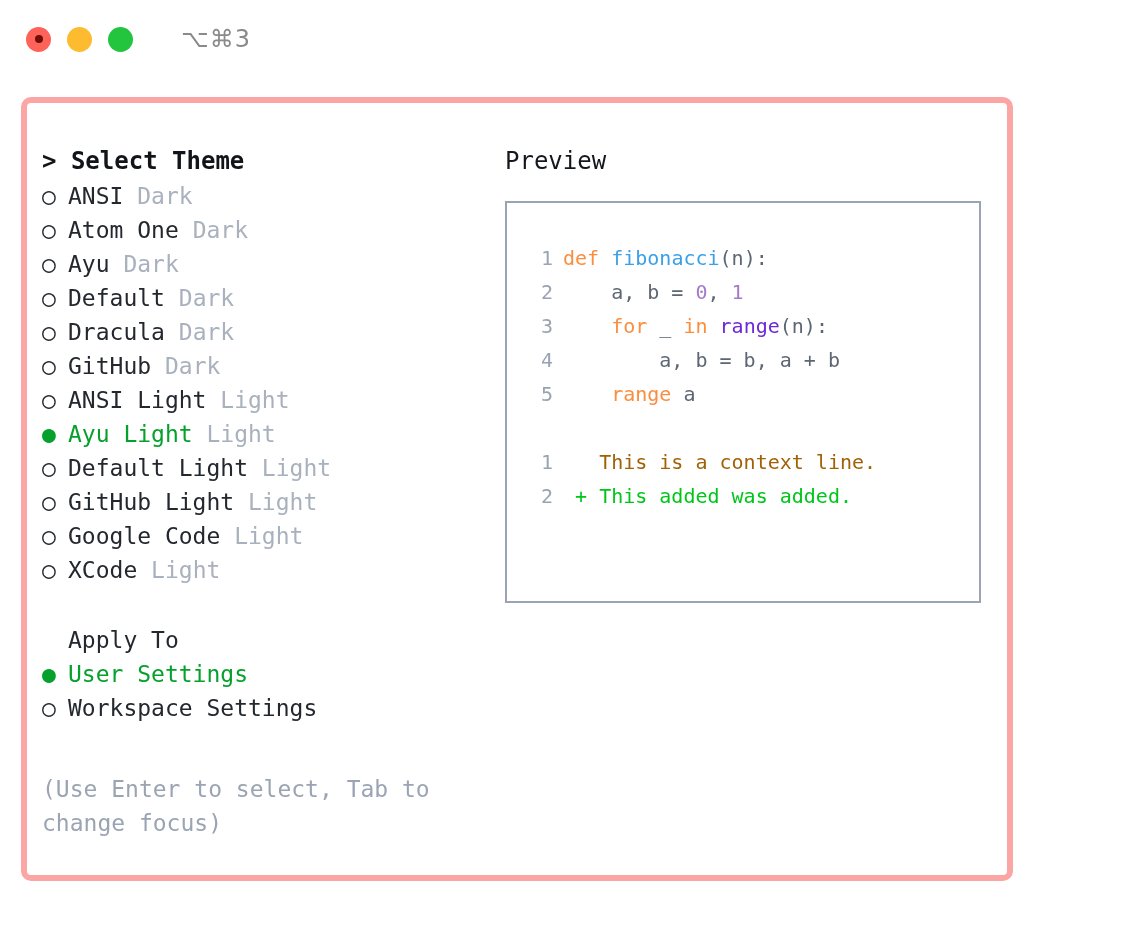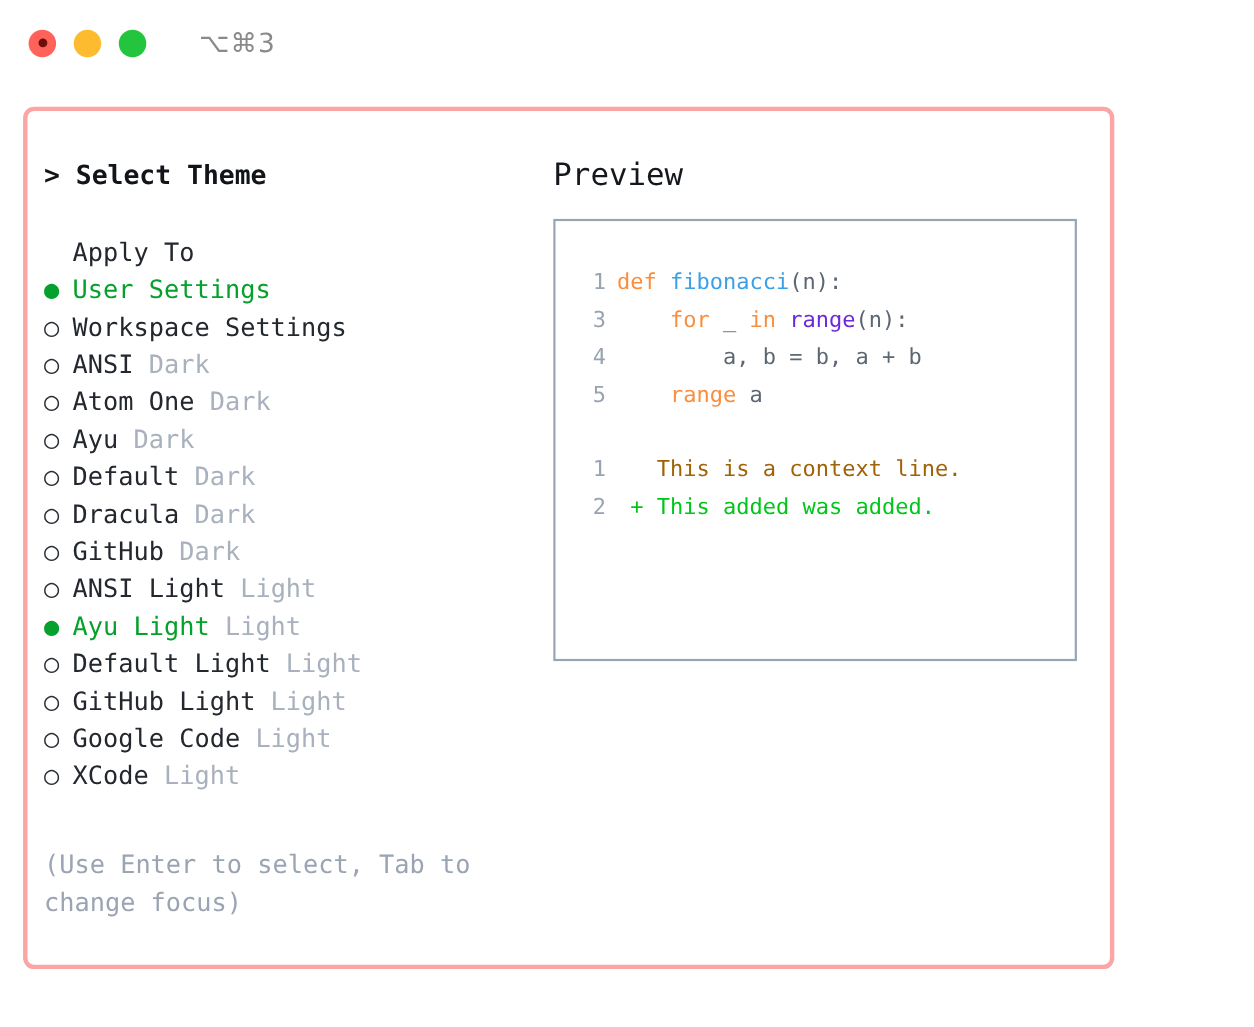--- a/index.html
+++ b/index.html
@@ -63,21 +63,21 @@
     font-family: "DejaVu Sans", "Liberation Sans", sans-serif;
   }
 
   
   #panel {
     position: absolute;
     left: 21px;
     top: 97px;
     width: 992px;
     height: 784px;
-    border: 4px solid #fca5a5;
+    border: 6px solid #fca5a5;
     border-radius: 10px;
     box-sizing: border-box;
     background: #ffffff;
   }
 
   
   #left-col {
     position: absolute;
     left: 15px;
     top: 40px;
@@ -122,21 +122,21 @@
   }
 
   
   #right-col {
     position: absolute;
     left: 478px;
     top: 40px;
     width: 480px;
   }
   #preview-label {
-    font-size: 28px;
+    font-size: 24px;
     line-height: 36px;
     color: #14181d;
   }
   #preview-box {
     margin-top: 22px;
     width: 476px;
     height: 402px;
     border: 2px solid #9aa5b4;
     box-sizing: border-box;
     background: #ffffff;
@@ -178,51 +178,52 @@
     </div>
     <div class="light yellow"></div>
     <div class="light green"></div>
     <div id="shortcut">⌥⌘3</div>
   </div>
 
   <div id="panel">
 
     <div id="left-col">
       <div class="row hdr">&gt; Select Theme</div>
-      <div id="apply-block">
-        <div class="apply-title">Apply To</div>
-        <div id="apply-list">
-            <div class="row"><span class="marker bullet-filled">●</span><span class="sel">User Settings</span></div>
-            <div class="row"><span class="marker bullet-empty">○</span><span>Workspace Settings</span></div>
-          </div>
-      </div>
-
       <div id="theme-list">
           <div class="row"><span class="marker bullet-empty">○</span><span>ANSI</span><span class="dim"> Dark</span></div>
           <div class="row"><span class="marker bullet-empty">○</span><span>Atom One</span><span class="dim"> Dark</span></div>
           <div class="row"><span class="marker bullet-empty">○</span><span>Ayu</span><span class="dim"> Dark</span></div>
           <div class="row"><span class="marker bullet-empty">○</span><span>Default</span><span class="dim"> Dark</span></div>
           <div class="row"><span class="marker bullet-empty">○</span><span>Dracula</span><span class="dim"> Dark</span></div>
           <div class="row"><span class="marker bullet-empty">○</span><span>GitHub</span><span class="dim"> Dark</span></div>
           <div class="row"><span class="marker bullet-empty">○</span><span>ANSI Light</span><span class="dim"> Light</span></div>
           <div class="row"><span class="marker bullet-filled">●</span><span class="sel">Ayu Light</span><span class="dim"> Light</span></div>
           <div class="row"><span class="marker bullet-empty">○</span><span>Default Light</span><span class="dim"> Light</span></div>
           <div class="row"><span class="marker bullet-empty">○</span><span>GitHub Light</span><span class="dim"> Light</span></div>
           <div class="row"><span class="marker bullet-empty">○</span><span>Google Code</span><span class="dim"> Light</span></div>
           <div class="row"><span class="marker bullet-empty">○</span><span>XCode</span><span class="dim"> Light</span></div>
         </div>
 
+      <div id="apply-block">
+        <div class="apply-title">Apply To</div>
+        <div id="apply-list">
+            <div class="row"><span class="marker bullet-filled">●</span><span class="sel">User Settings</span></div>
+            <div class="row"><span class="marker bullet-empty">○</span><span>Workspace Settings</span></div>
+          </div>
+      </div>
+
       <div id="hint">(Use Enter to select, Tab to change focus)</div>
     </div>
 
     <div id="right-col">
       <div id="preview-label">Preview</div>
       <div id="preview-box">
         <div id="code-block">
             <div class="codeline"><span class="gut">1</span><span class="kw">def </span><span class="fn">fibonacci</span><span class="pl">(n):</span></div>
+            <div class="codeline"><span class="gut">2</span><span class="pl">    a, b = </span><span class="num">0</span><span class="pl">, </span><span class="num">1</span></div>
             <div class="codeline"><span class="gut">3</span><span class="kw">    for </span><span class="pl">_ </span><span class="kw">in </span><span class="bi">range</span><span class="pl">(n):</span></div>
             <div class="codeline"><span class="gut">4</span><span class="pl">        a, b = b, a + b</span></div>
             <div class="codeline"><span class="gut">5</span><span class="kw">    range </span><span class="pl">a</span></div>
           </div>
         <div class="spacer"></div>
         <div id="diff-block">
             <div class="codeline"><span class="gut">1</span><span class="ctx">   </span><span class="ctx">This is a context line.</span></div>
             <div class="codeline"><span class="gut">2</span><span class="add"> + </span><span class="add">This added was added.</span></div>
           </div>
       </div>

